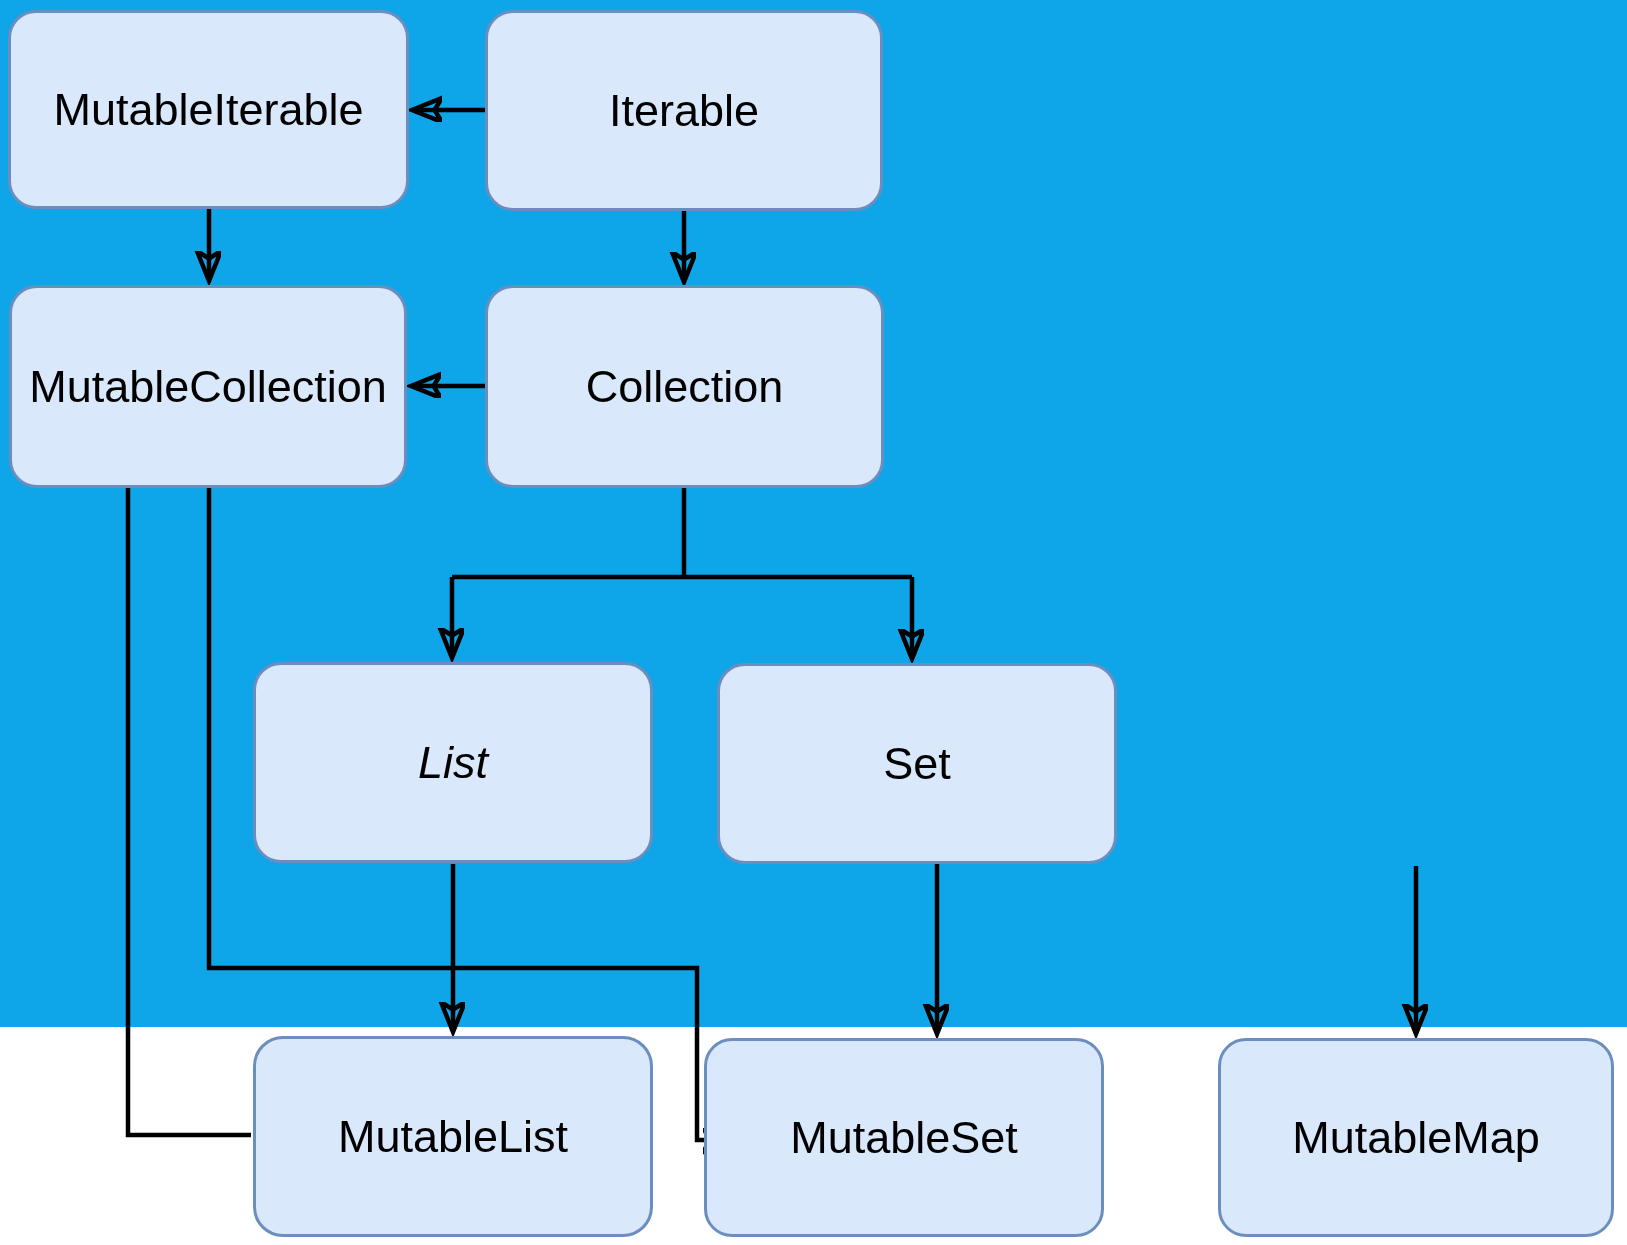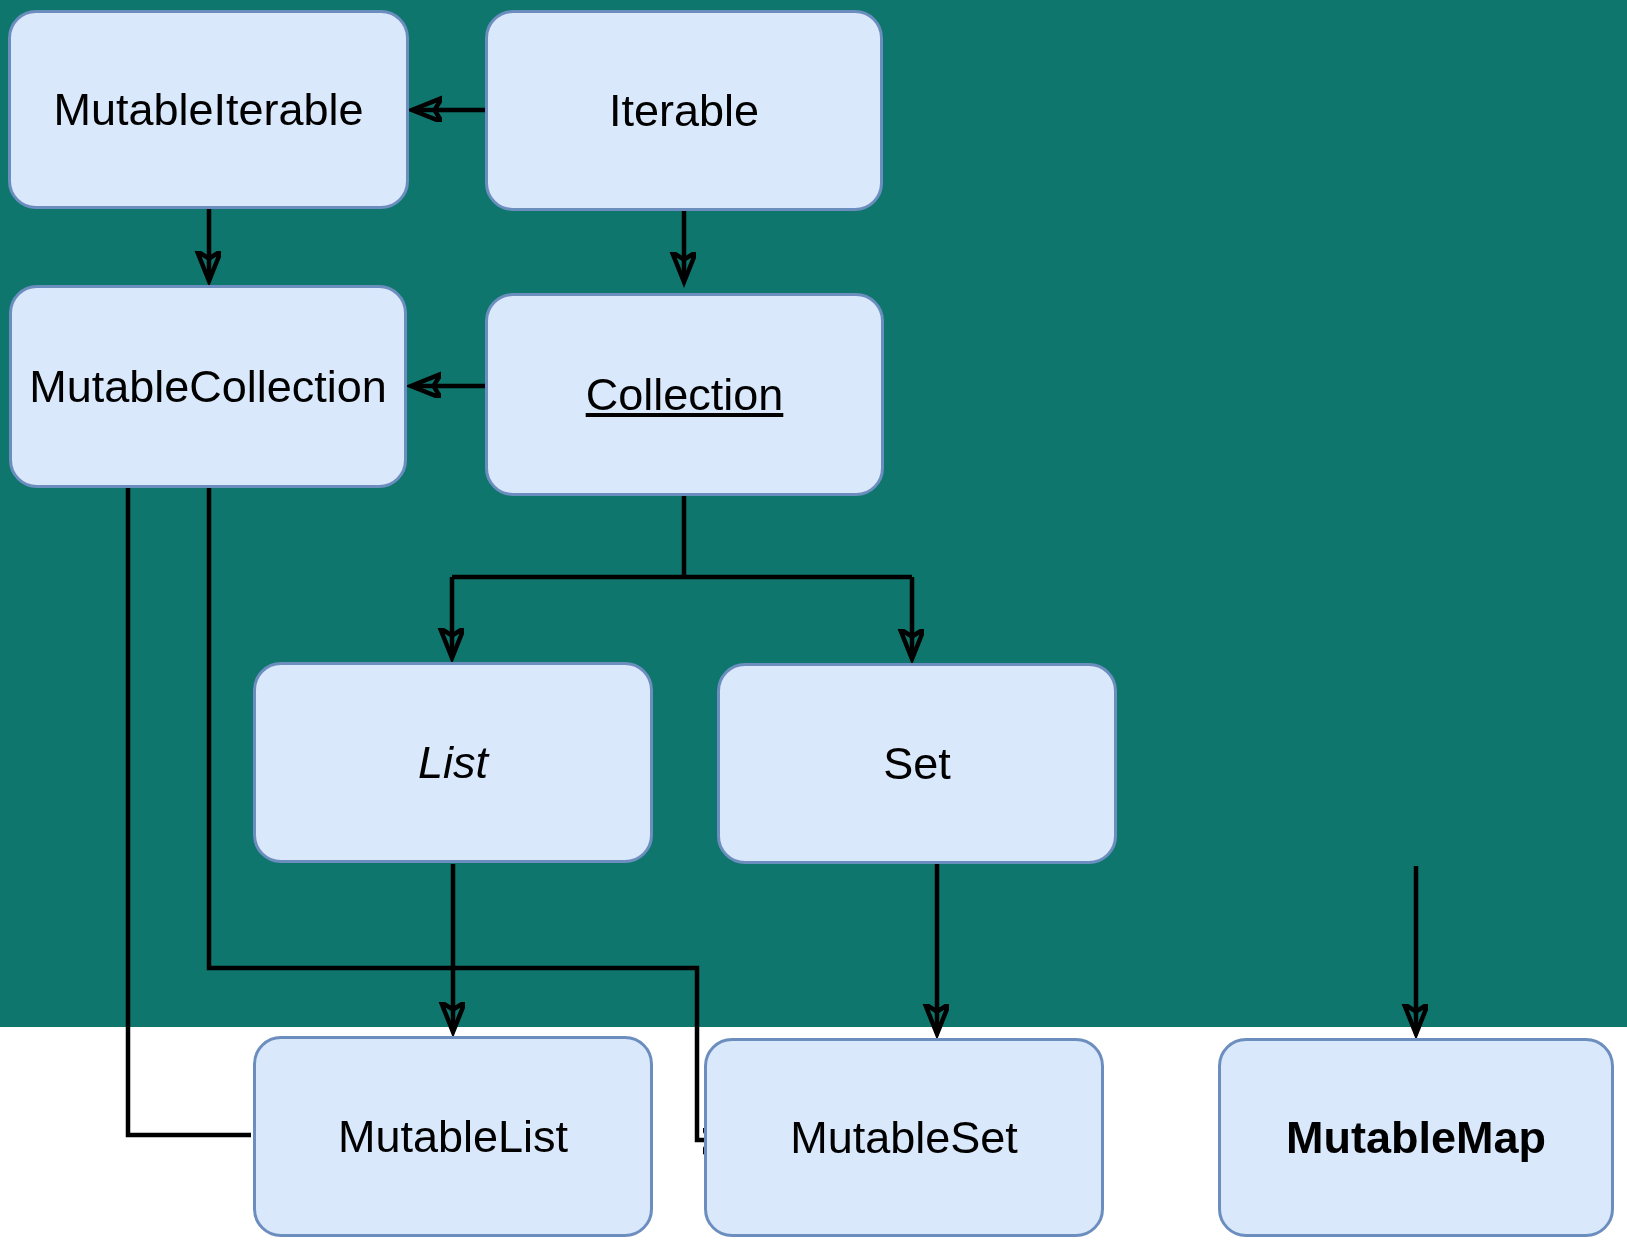--- a/index.html
+++ b/index.html
@@ -8,21 +8,21 @@
     background: #ffffff;
     width: 1627px;
     height: 1245px;
     overflow: hidden;
     font-family: "Liberation Sans", sans-serif;
   }
   #canvas {
     position: relative;
     width: 1627px;
     height: 1027px;
-    background: #0f766e;
+    background: #0ea5e9;
   }
   #edges {
     position: absolute;
     left: 0; top: 0;
     width: 1627px;
     height: 1245px;
   }
   #edges path {
     fill: none;
     stroke: #000000;
@@ -77,38 +77,38 @@
   </div>
 
   <div class="node" style="left:485px; top:10px; width:398px; height:201px;">
     <span>Iterable</span>
   </div>
 
   <div class="node" style="left:9px; top:285px; width:398px; height:203px;">
     <span>MutableCollection</span>
   </div>
 
-  <div class="node" style="left:485px; top:293px; width:399px; height:203px;text-decoration:underline;">
+  <div class="node" style="left:485px; top:285px; width:399px; height:203px;">
     <span>Collection</span>
   </div>
 
   <div class="node" style="left:253px; top:662px; width:400px; height:201px;font-style:italic;">
     <span>List</span>
   </div>
 
   <div class="node" style="left:717px; top:663px; width:400px; height:201px;text-align:right;">
     <span>Set</span>
   </div>
 
 
-  <div class="node" style="left:253px; top:1036px; width:400px; height:201px;">
+  <div class="node" style="left:253px; top:1036px; width:400px; height:201px;border-radius:30px;">
     <span>MutableList</span>
   </div>
 
   <div class="node" style="left:704px; top:1038px; width:400px; height:199px;align-items:center;">
     <span>MutableSet</span>
   </div>
 
-  <div class="node" style="left:1218px; top:1038px; width:396px; height:199px;font-weight:bold;">
+  <div class="node" style="left:1218px; top:1038px; width:396px; height:199px;">
     <span>MutableMap</span>
   </div>
 
 </div>
 
 </body></html>

